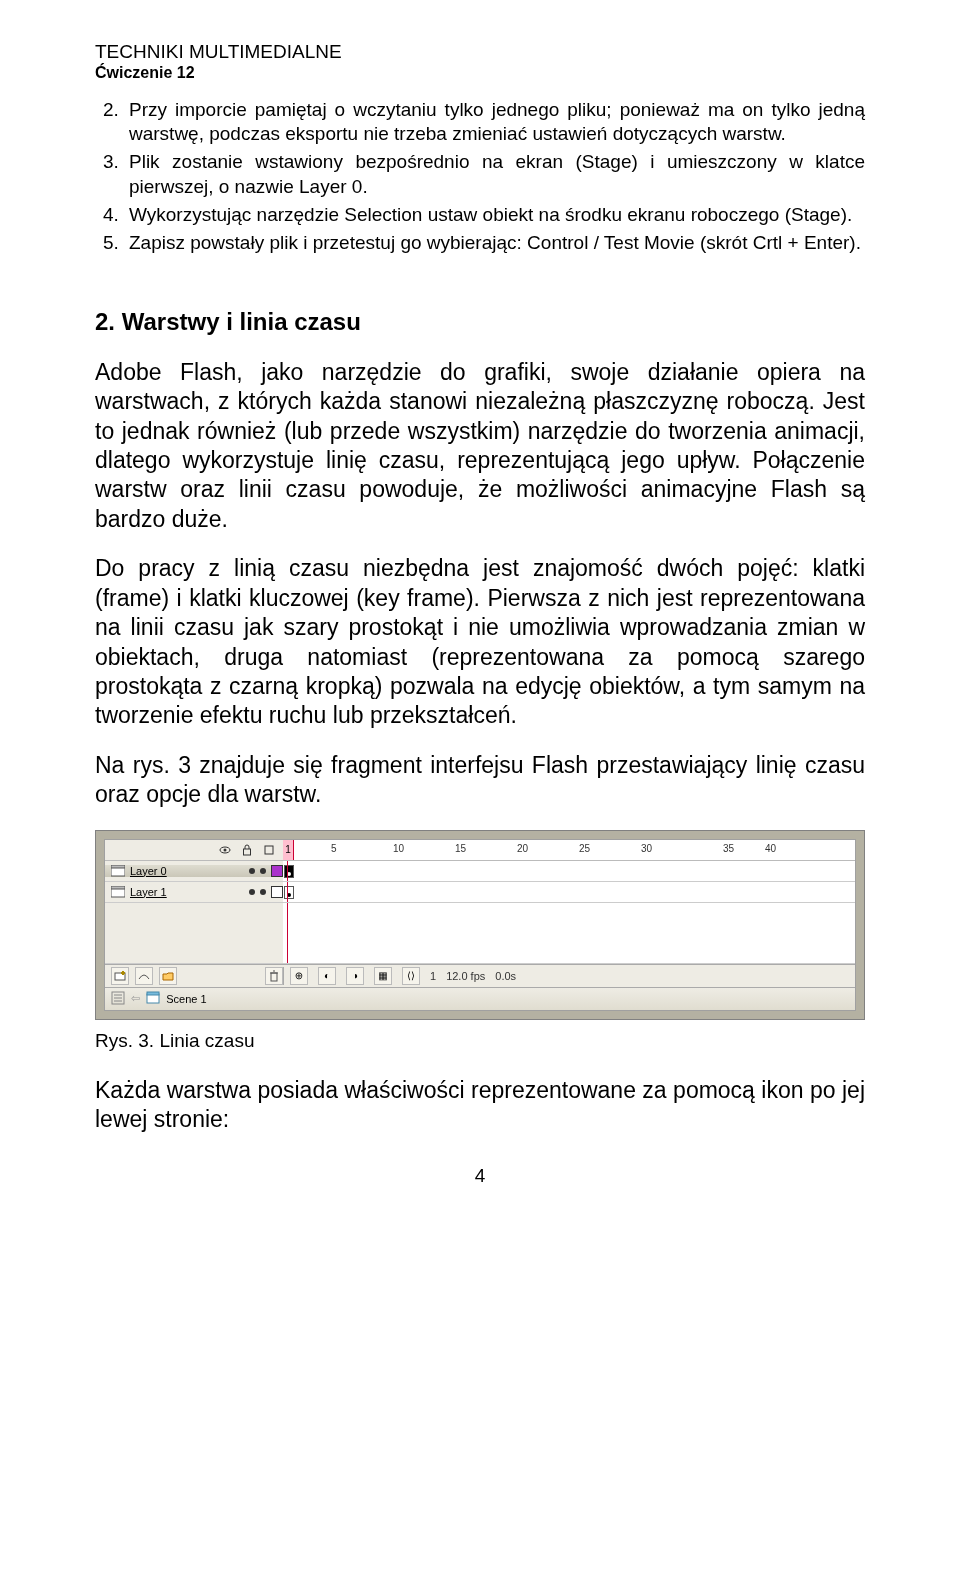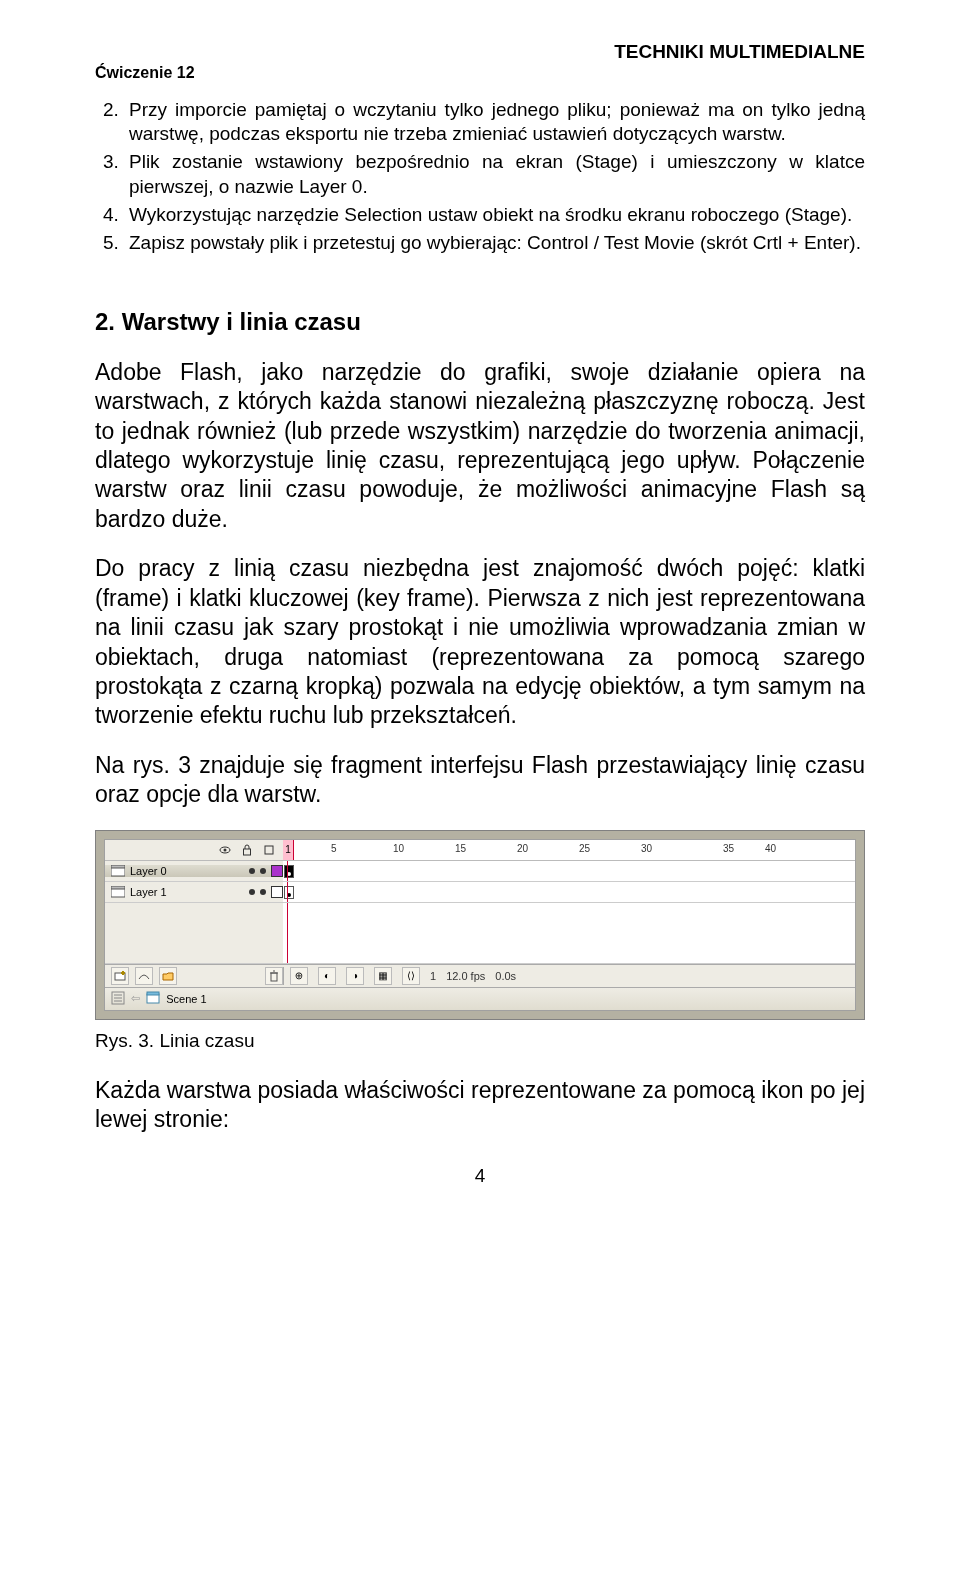--- a/index.html
+++ b/index.html
@@ -8,22 +8,22 @@
     font-family: Arial, Helvetica, sans-serif;
     background: #fff;
     color: #000;
     width: 960px;
   }
   .page {
     padding: 40px 95px 30px 95px;
     box-sizing: border-box;
   }
   .header-title {
-    text-align: right;
-    font-weight: bold;
+    text-align: left;
+    font-weight: normal;
     font-size: 19px;
     margin: 0;
     line-height: 1.25;
   }
   .header-sub {
     font-weight: bold;
     font-size: 16px;
     margin: 0 0 16px 0;
   }
   .list {
@@ -137,20 +137,21 @@
     justify-content: center;
     font-size: 10px;
     color: #000;
   }
   .layer-row {
     display: flex;
     align-items: center;
     height: 20px;
     border-bottom: 1px solid #ccc;
     font-family: Tahoma, Arial, sans-serif;
+    text-decoration: underline;
   }
   .layer-left {
     width: 178px;
     display: flex;
     align-items: center;
     box-sizing: border-box;
     padding-left: 6px;
     gap: 5px;
     font-size: 11px;
   }

